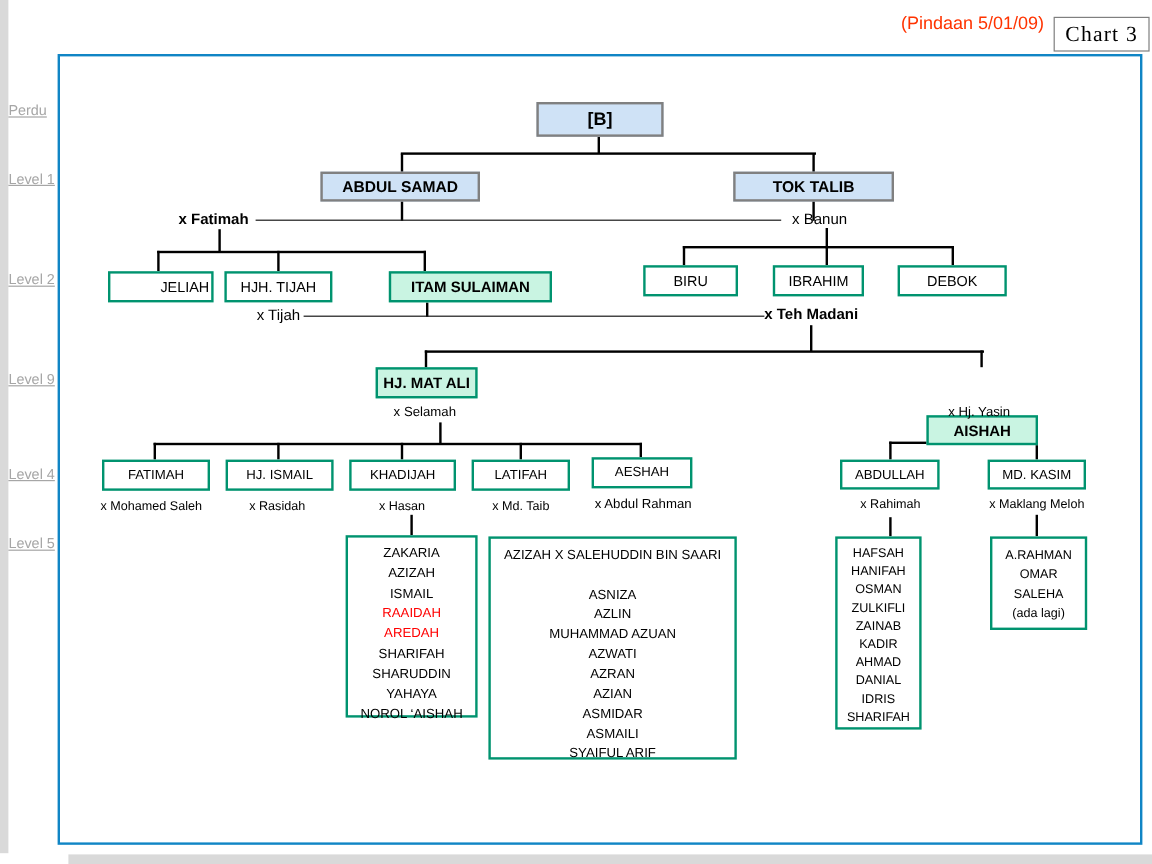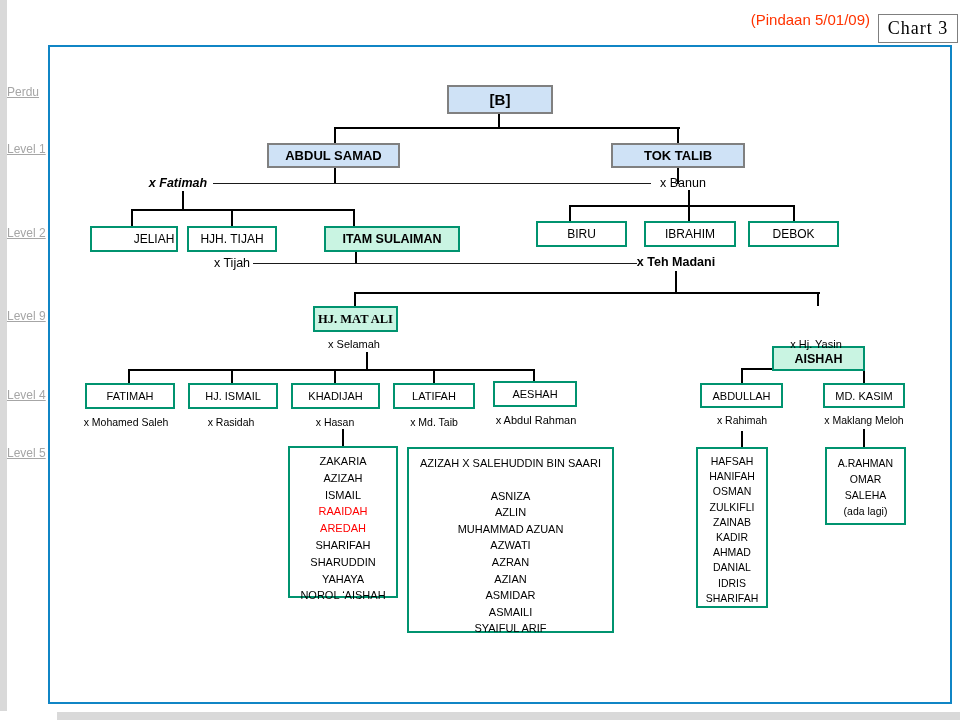--- a/index.html
+++ b/index.html
@@ -120,33 +120,33 @@
   <div class="line" style="left:863px;top:368px;width:2px;height:15px;"></div>
 
   <div class="line" style="left:342px;top:429px;width:2px;height:17px;"></div>
   <div class="line" style="left:741px;top:431px;width:2px;height:16px;"></div>
   <div class="line" style="left:863px;top:429px;width:2px;height:18px;"></div>
 
   <div class="n blue" style="left:447px;top:85px;width:106px;height:29px;font-size:15px;">[B]</div>
 
   <div class="n blue" style="left:267px;top:143px;width:133px;height:25px;">ABDUL SAMAD</div>
   <div class="n blue" style="left:611px;top:143px;width:134px;height:25px;">TOK TALIB</div>
-  <div class="sp b" style="left:178px;top:176px;font-style:italic;">x Fatimah</div>
+  <div class="sp b" style="left:178px;top:176px;">x Fatimah</div>
   <div class="sp" style="left:683px;top:176px;">x Banun</div>
 
   <div class="n" style="left:90px;top:226px;width:88px;height:26px;padding-left:40px;">JELIAH</div>
   <div class="n" style="left:187px;top:226px;width:90px;height:26px;">HJH. TIJAH</div>
   <div class="n mint" style="left:288px;top:226px;width:136px;height:26px;margin-left:36px;">ITAM SULAIMAN</div>
-  <div class="n" style="left:536px;top:221px;width:91px;height:26px;">BIRU</div>
-  <div class="n" style="left:644px;top:221px;width:92px;height:26px;">IBRAHIM</div>
+  <div class="n" style="left:536px;top:221px;width:79px;height:26px;">BIRU</div>
+  <div class="n" style="left:644px;top:221px;width:76px;height:26px;">IBRAHIM</div>
   <div class="n" style="left:748px;top:221px;width:91px;height:26px;">DEBOK</div>
   <div class="sp" style="left:232px;top:256px;">x Tijah</div>
   <div class="sp b" style="left:676px;top:255px;">x Teh Madani</div>
 
-  <div class="n mint" style="left:313px;top:306px;width:85px;height:26px;font-family:Liberation Serif, serif;">HJ. MAT ALI</div>
+  <div class="n mint" style="left:313px;top:306px;width:85px;height:26px;">HJ. MAT ALI</div>
   <div class="n mint" style="left:772px;top:306px;width:93px;height:25px;margin-top:40px;">AISHAH</div>
   <div class="sp s" style="left:354px;top:338px;">x Selamah</div>
   <div class="sp s" style="left:816px;top:338px;">x Hj. Yasin</div>
 
   <div class="n small" style="left:85px;top:383px;width:90px;height:26px;">FATIMAH</div>
   <div class="n small" style="left:188px;top:383px;width:90px;height:26px;">HJ. ISMAIL</div>
   <div class="n small" style="left:291px;top:383px;width:89px;height:26px;">KHADIJAH</div>
   <div class="n small" style="left:393px;top:383px;width:82px;height:26px;">LATIFAH</div>
   <div class="n small" style="left:493px;top:381px;width:84px;height:26px;">AESHAH</div>
   <div class="n small" style="left:700px;top:383px;width:83px;height:25px;">ABDULLAH</div>

